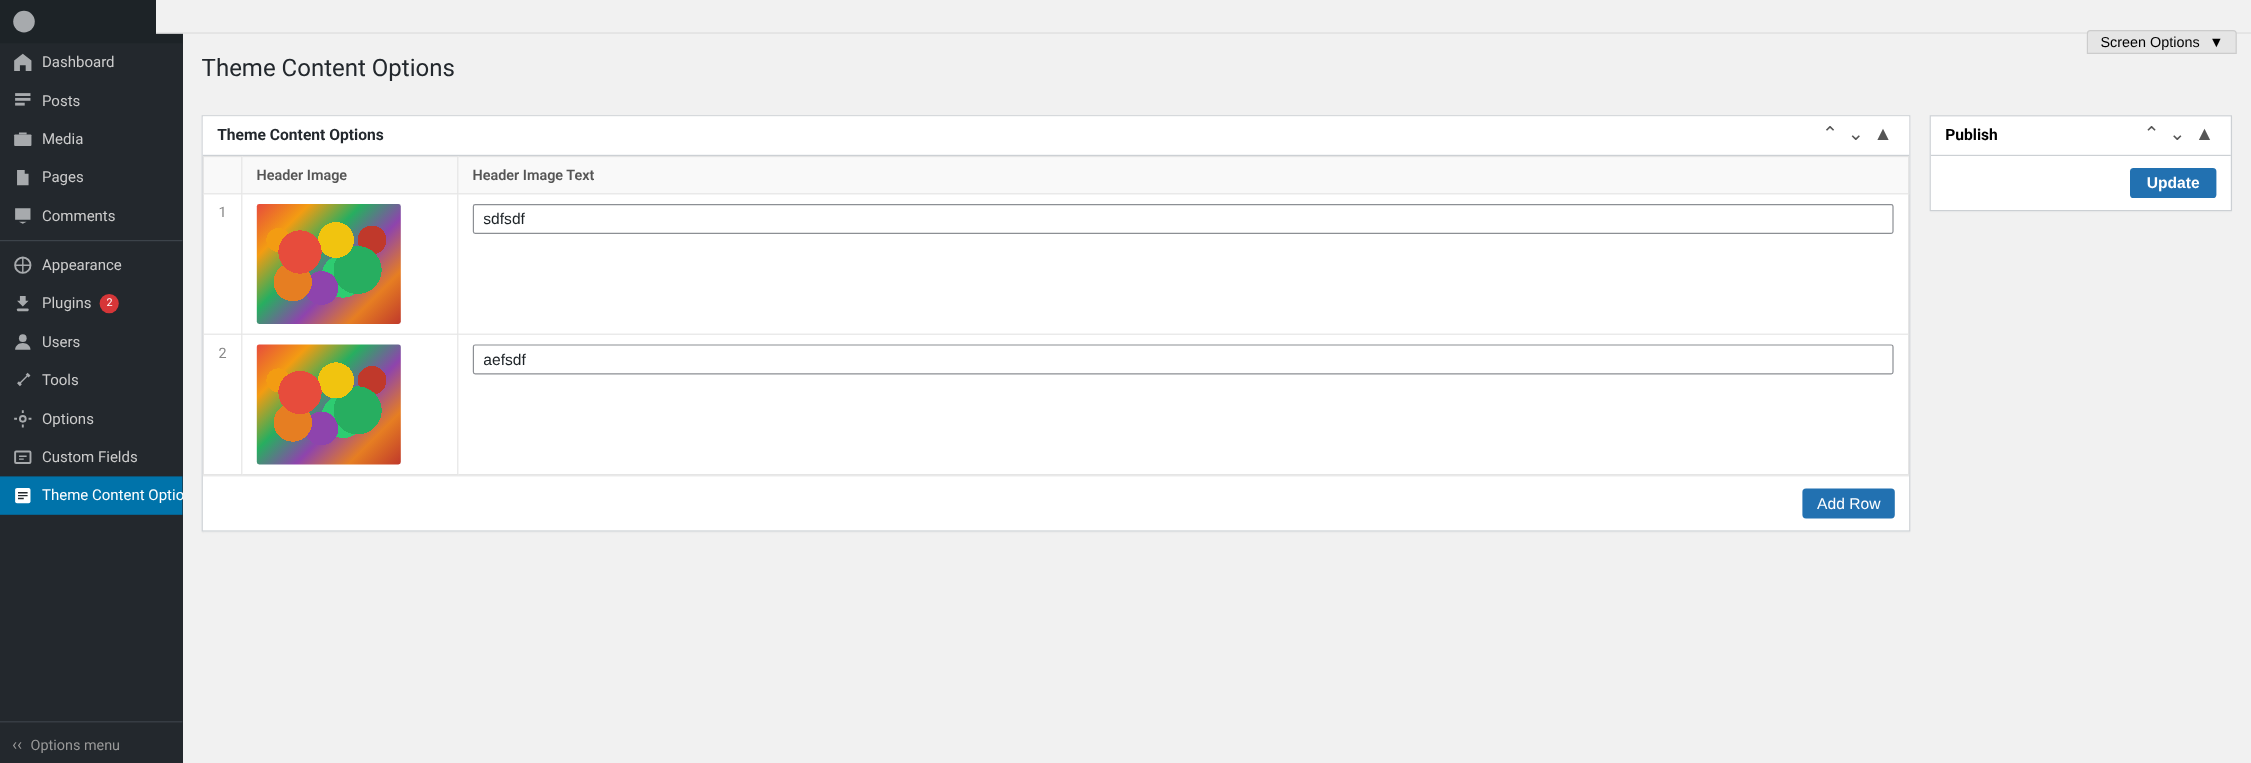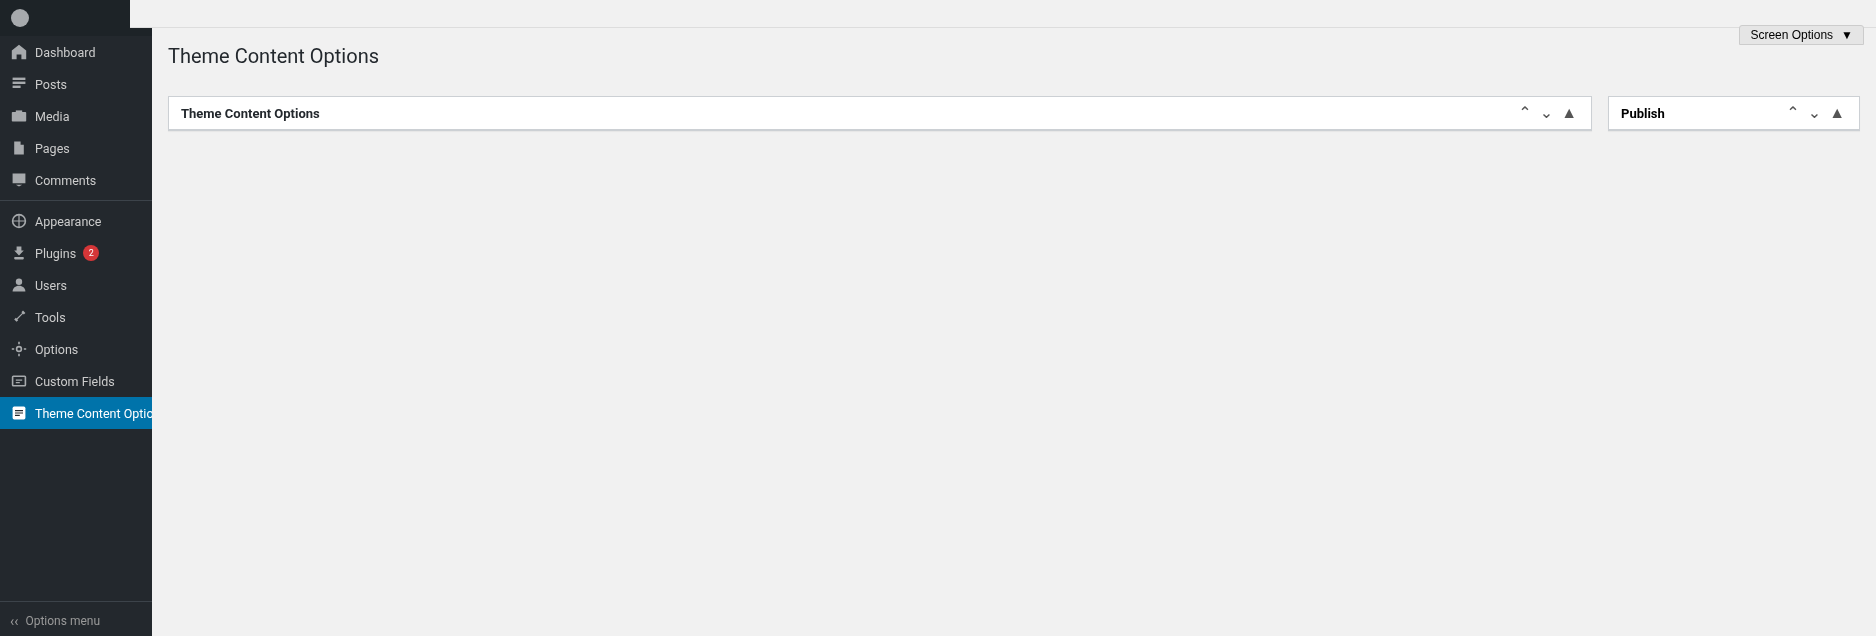--- a/index.html
+++ b/index.html
@@ -423,30 +423,61 @@
       <div class="metabox">
         <div class="metabox-header">
           <span class="metabox-title">Theme Content Options</span>
           <div class="metabox-controls">
             <button class="metabox-ctrl-btn">⌃</button>
             <button class="metabox-ctrl-btn">⌄</button>
             <button class="metabox-ctrl-btn">▲</button>
           </div>
         </div>
         <div class="metabox-body">
+          <table class="fields-table">
+            <thead>
+              <tr>
+                <th></th>
+                <th>Header Image</th>
+                <th>Header Image Text</th>
+              </tr>
+            </thead>
+            <tbody id="rows-body">
+            <tr>
+                  <td class="row-number">1</td>
+                  <td class="image-cell">
+                    <div class="veg-image"></div>
+                  </td>
+                  <td><input type="text" class="text-input" value="sdfsdf" style=""></td>
+                </tr>
+                <tr>
+                  <td class="row-number">2</td>
+                  <td class="image-cell">
+                    <div class="veg-image"></div>
+                  </td>
+                  <td><input type="text" class="text-input" value="aefsdf" style=""></td>
+                </tr>
+              </tbody>
+          </table>
+          <div class="add-row-container">
+            <button class="add-row-btn">Add Row</button>
+          </div>
         </div>
       </div>
     </div>
 
     <div class="side-panel">
       <div class="publish-box">
         <div class="publish-header">
           <span class="publish-title">Publish</span>
           <div class="publish-controls">
             <button class="metabox-ctrl-btn">⌃</button>
             <button class="metabox-ctrl-btn">⌄</button>
             <button class="metabox-ctrl-btn">▲</button>
           </div>
         </div>
+        <div class="publish-body">
+          <button class="update-btn">Update</button>
+        </div>
       </div>
     </div>
   </div>
 </div>
 
 </body></html>

